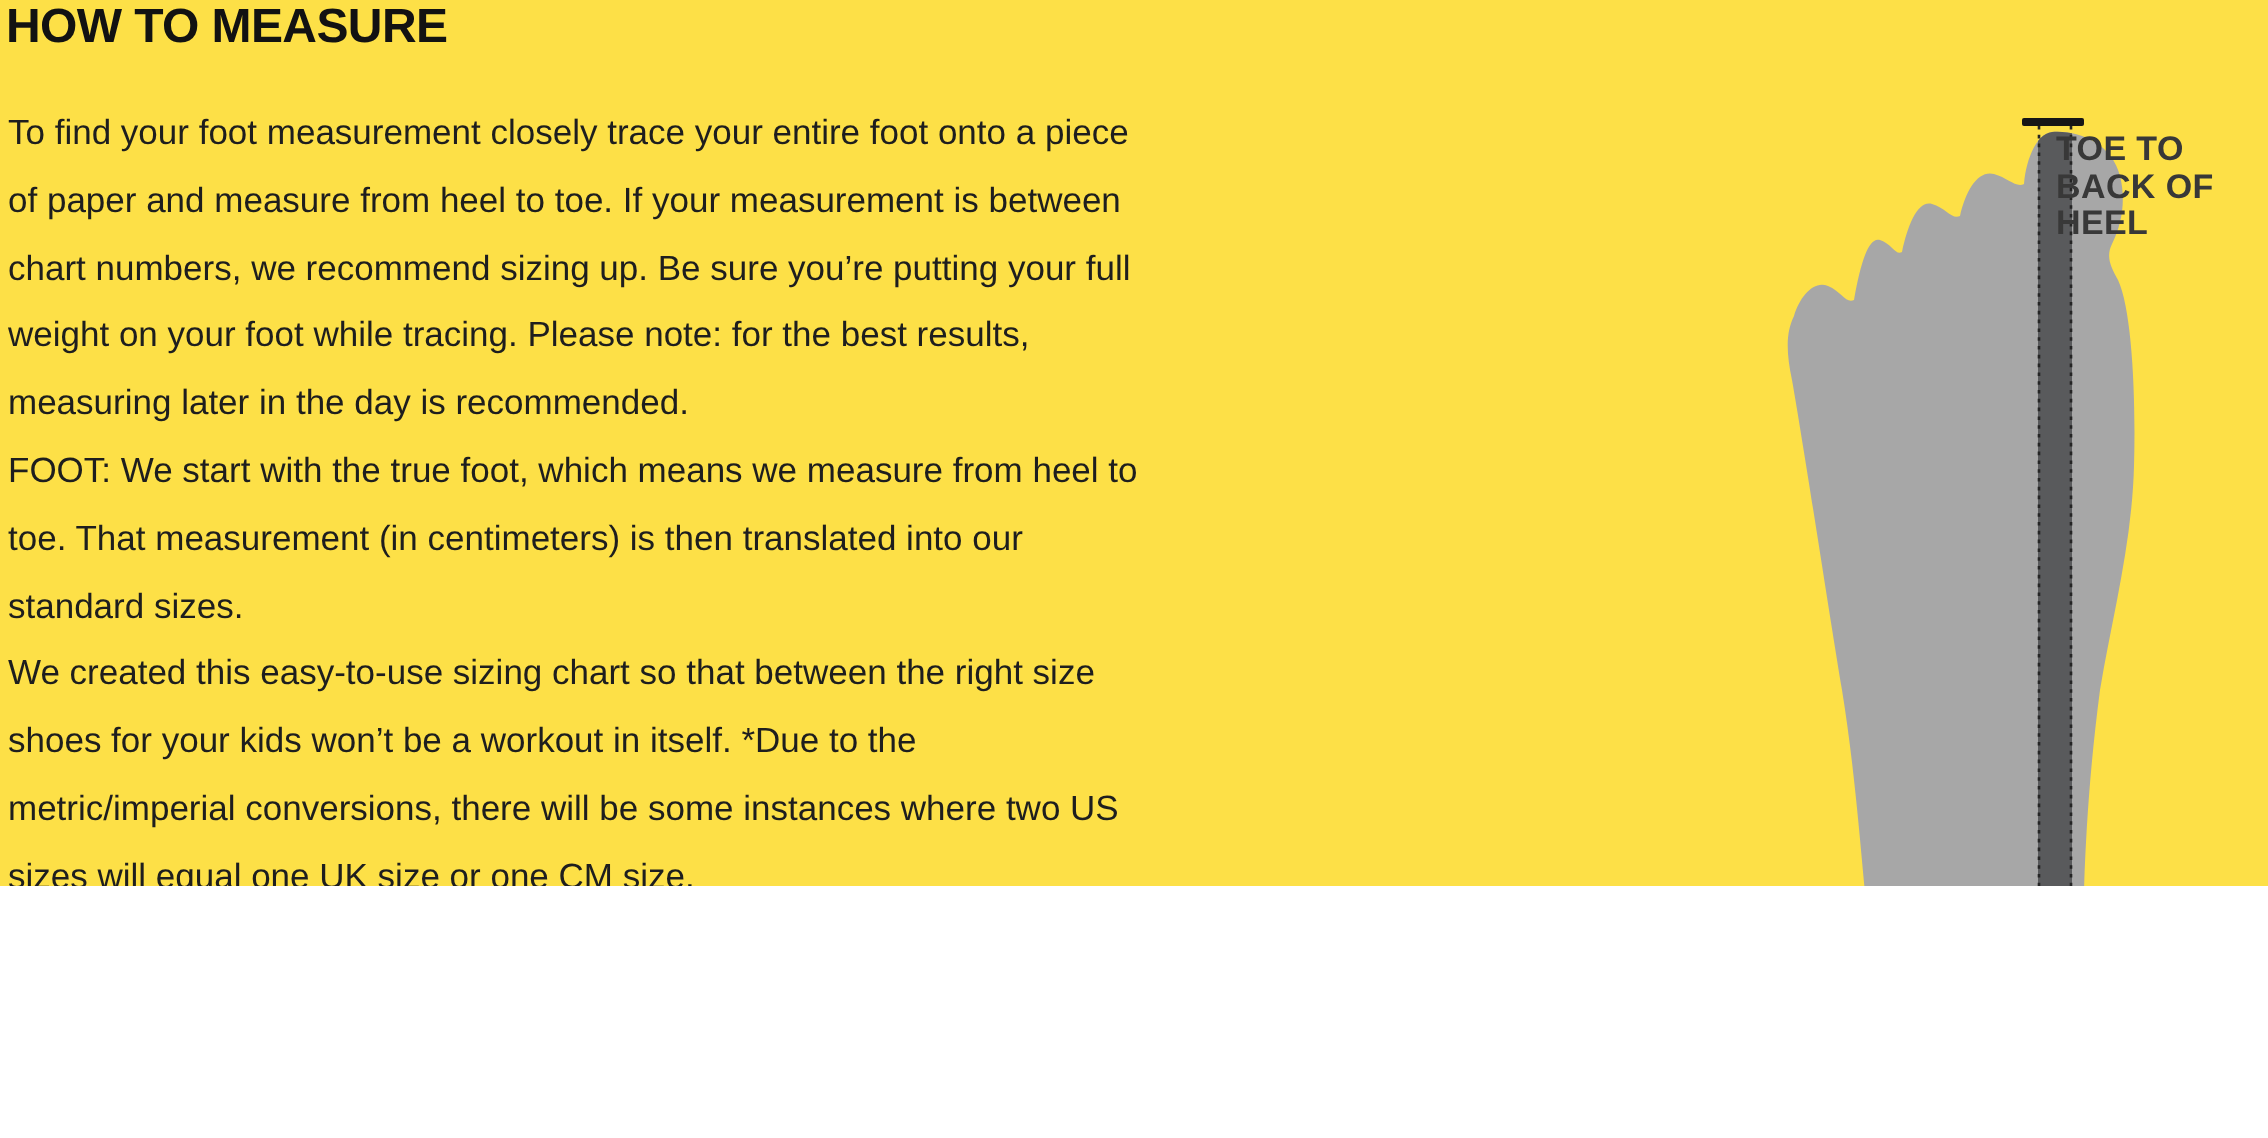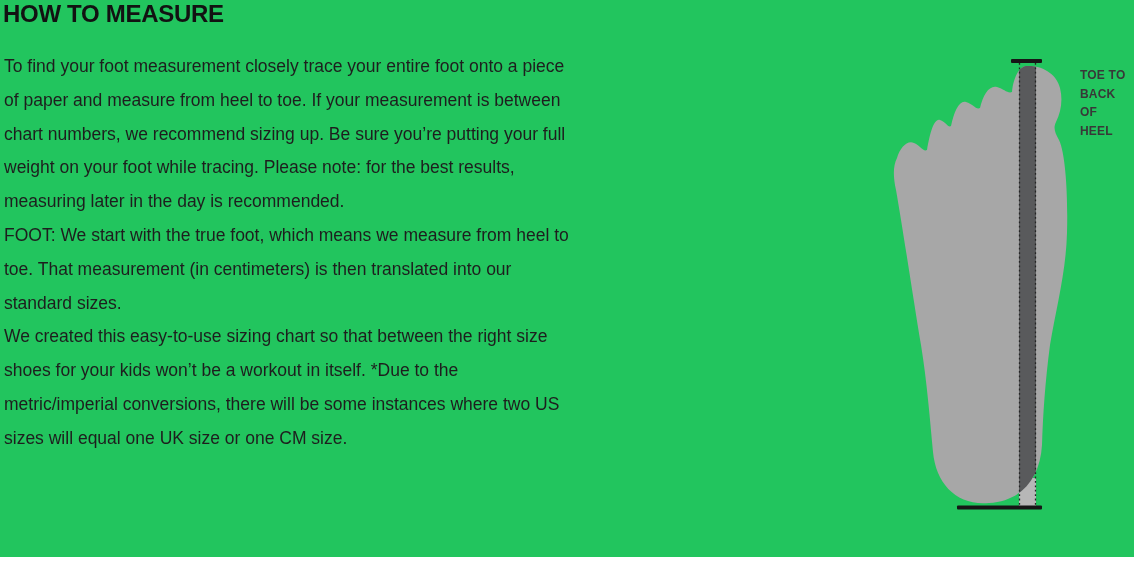--- a/index.html
+++ b/index.html
@@ -3,22 +3,22 @@
 <meta charset="utf-8">
 <style>
   html, body {
     margin: 0;
     padding: 0;
     background: #ffffff;
   }
   .canvas {
     position: relative;
     width: 1134px;
-    height: 557px;
-    background: #22c55e;
+    height: 443px;
+    background: #fde047;
     overflow: hidden;
     font-family: "Liberation Sans", "DejaVu Sans", sans-serif;
   }
   .page-title {
     position: absolute;
     left: 3px;
     top: 0px;
     margin: 0;
     font-size: 24px;
     font-weight: 700;
@@ -46,23 +46,23 @@
     width: 254px;
     height: 500px;
   }
   .illustration svg {
     display: block;
     width: 254px;
     height: 500px;
   }
   .diagram-label {
     position: absolute;
-    left: 1080px;
+    left: 1028px;
     top: 66px;
-    font-size: 12px;
+    font-size: 17px;
     line-height: 18.5px;
     font-weight: 700;
     letter-spacing: 0.2px;
     color: #383838;
     white-space: pre-line;
   }
   .stray-mark {
     position: absolute;
     left: 7px;
     top: 562px;

